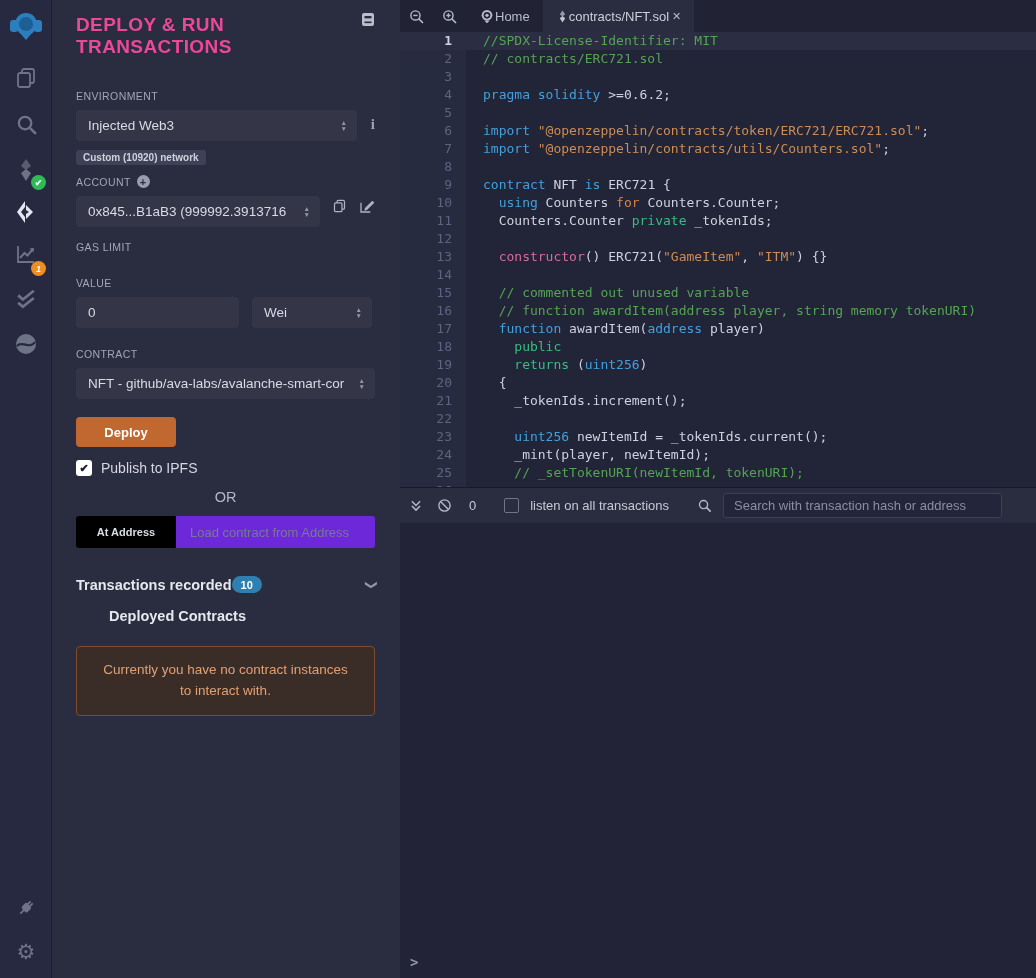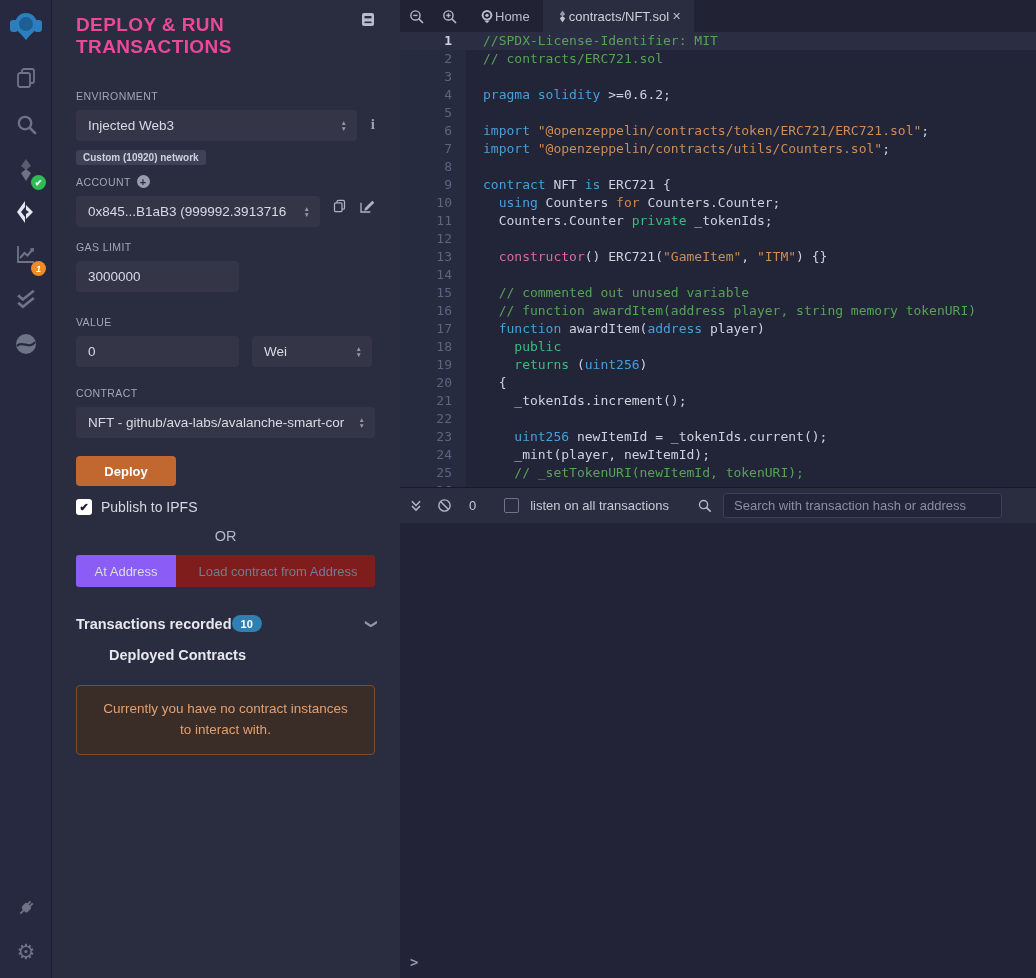--- a/index.html
+++ b/index.html
@@ -56,24 +56,24 @@
   .deploy-btn { margin-top:18px; width:100px; height:30px; background:#c16831;
     border:none; border-radius:4px; color:#fff; font-size:13px; font-weight:bold;
     cursor:pointer; display:block; }
   .ipfs-row { margin-top:13px; display:flex; align-items:center; gap:9px; }
   .cbx { width:16px; height:16px; background:#fff; border-radius:3px; color:#1b1c28;
     font-size:11px; display:flex; align-items:center; justify-content:center;
     cursor:pointer; font-weight:bold; }
   .ipfs-row label { font-size:14px; color:#d5d8e2; }
   .or-row { margin-top:13px; text-align:center; font-size:14.5px; color:#b4b8c6; }
   .ataddr-row { margin-top:11px; display:flex; height:32px; border-radius:3px; overflow:hidden; }
-  .ataddr-btn { width:100px; flex:0 0 100px; background:#8b5cf6; border:none;
-    color:#d9dee5; font-size:13px; font-weight:normal; cursor:pointer; }
-  .ataddr-inp { flex:1; background:#7f1d1d; border:none; outline:none; padding:0 14px;
-    color:#d8dbe4; font-size:13px; font-family:"Liberation Sans",sans-serif;text-align:center; }
+  .ataddr-btn { width:100px; flex:0 0 100px; background:#000000; border:none;
+    color:#d9dee5; font-size:11px; font-weight:bold; cursor:pointer; }
+  .ataddr-inp { flex:1; background:#6d28d9; border:none; outline:none; padding:0 14px;
+    color:#d8dbe4; font-size:13px; font-family:"Liberation Sans",sans-serif; }
   .ataddr-inp::placeholder { color:#767b90; }
   .txrec-row { margin-top:28px; display:flex; align-items:center; gap:0; }
   .txrec-row .t { font-size:14.5px; font-weight:bold; color:#e6e8ee; }
   .pill { background:#2e80b3; color:#fff; font-size:11px; font-weight:bold;
     border-radius:9px; padding:2.5px 9px; }
   .chev { margin-left:auto; color:#9label297a9; color:#9297a9; cursor:pointer; font-size:12px; }
   .depcon { margin-top:15px; font-size:14.5px; font-weight:bold; color:#e6e8ee;margin-left:33px; }
   .warn-box { margin-top:22px; background:#3a2d28; border:1px solid #7e4c2e;
     border-radius:4px; padding:13px 26px; text-align:center; color:#e3a071;
     font-size:13.5px; line-height:1.55; }
@@ -247,23 +247,20 @@
       </span>
       <span class="mini-icon">
         <svg width="16" height="16" viewBox="0 0 24 24">
             <path d="M3 7 V21 H17" fill="none" stroke="#aeb2c1" stroke-width="2"></path>
             <path d="M9 15 L20 4 L23 7 L12 18 L8 19 Z" fill="#aeb2c1"></path>
           </svg>
       </span>
     </div>
 
     <div class="fld-label">GAS LIMIT</div>
-    <div class="inp gas-inp">
-      <input value="3000000" style="">
-    </div>
 
     <div class="fld-label" style="margin-top:24px">VALUE</div>
     <div class="val-row">
       <div class="inp">
         <input value="0" style="">
       </div>
       <div class="sel">
         <span class="val">Wei</span>
         <span class="stepper">
           <span>▲</span>

